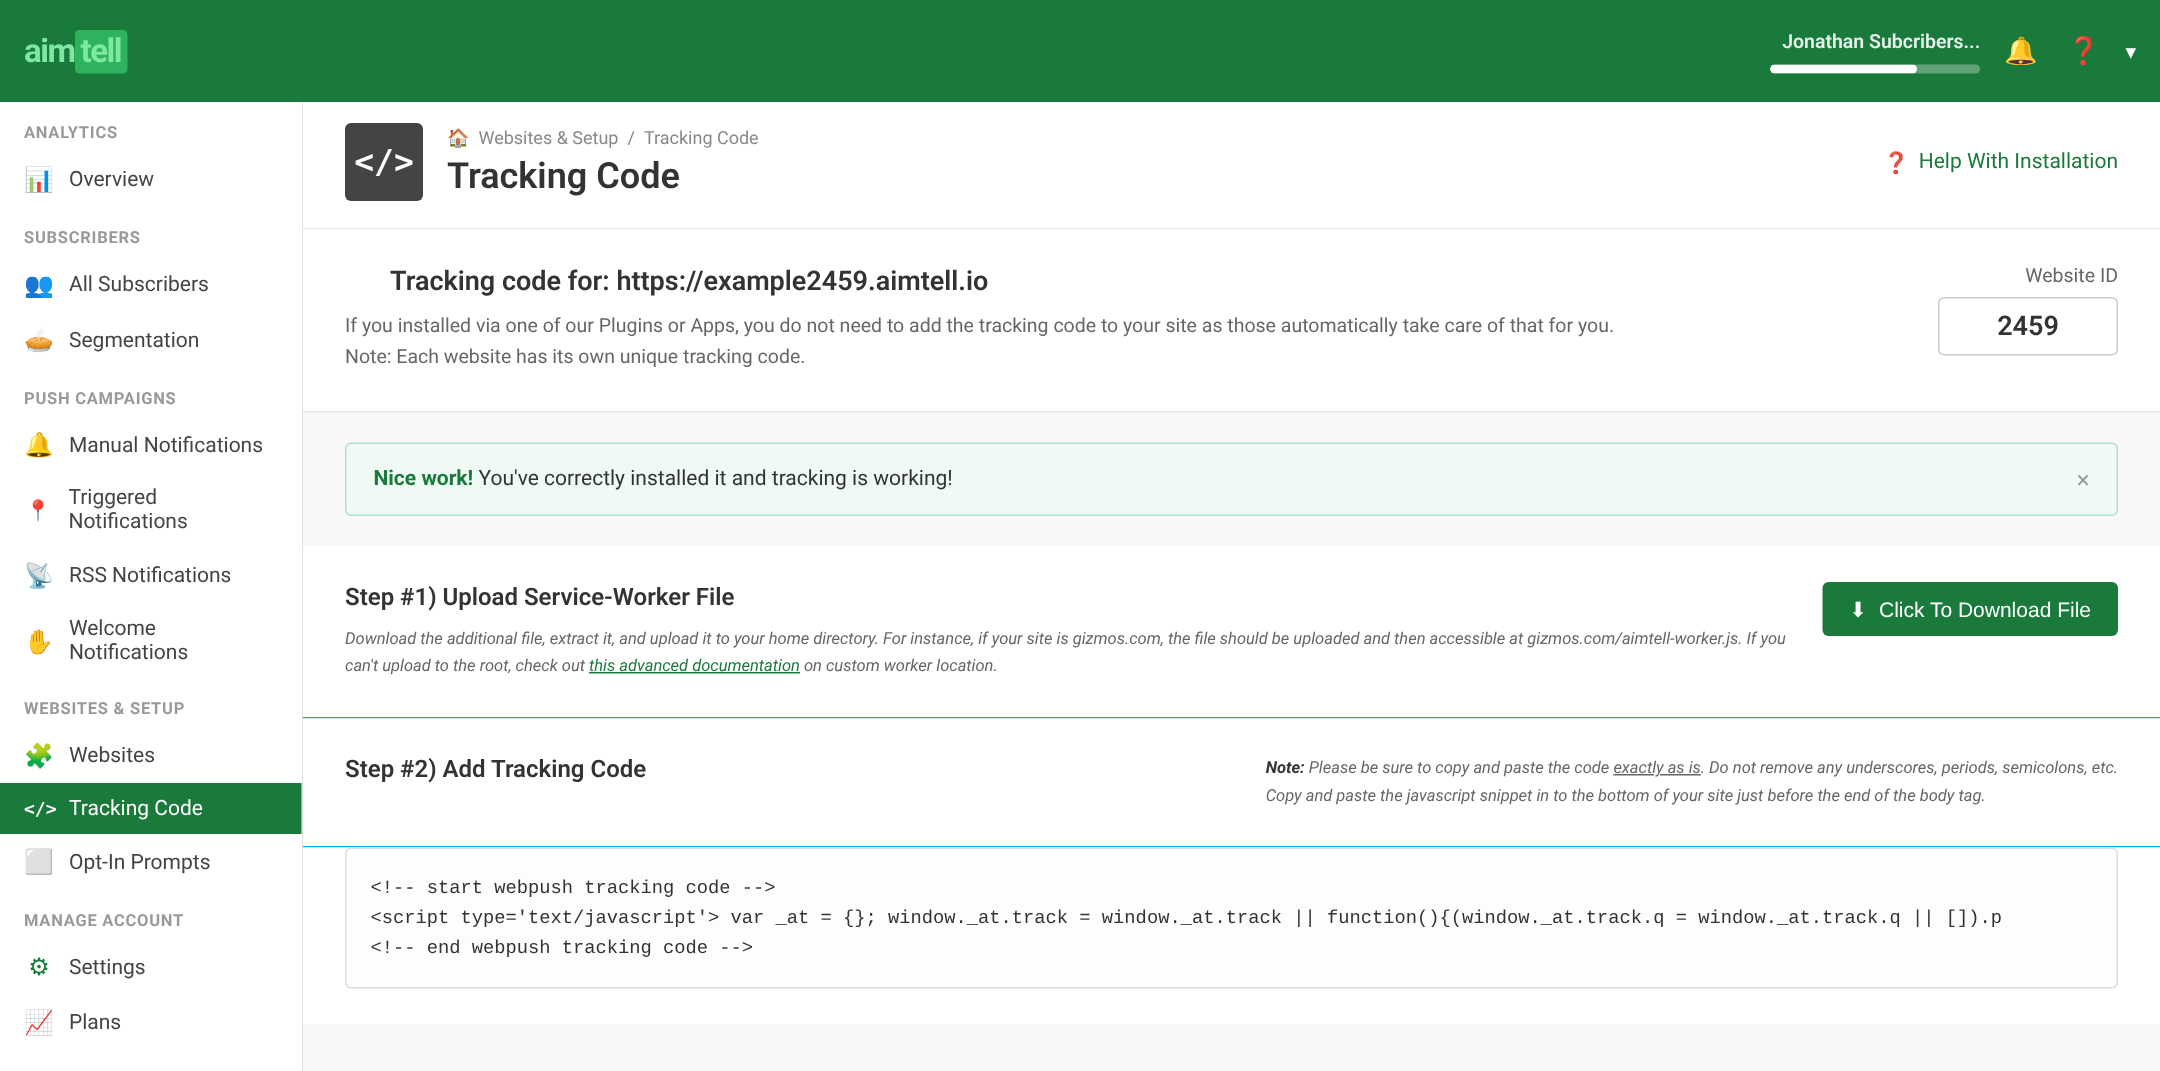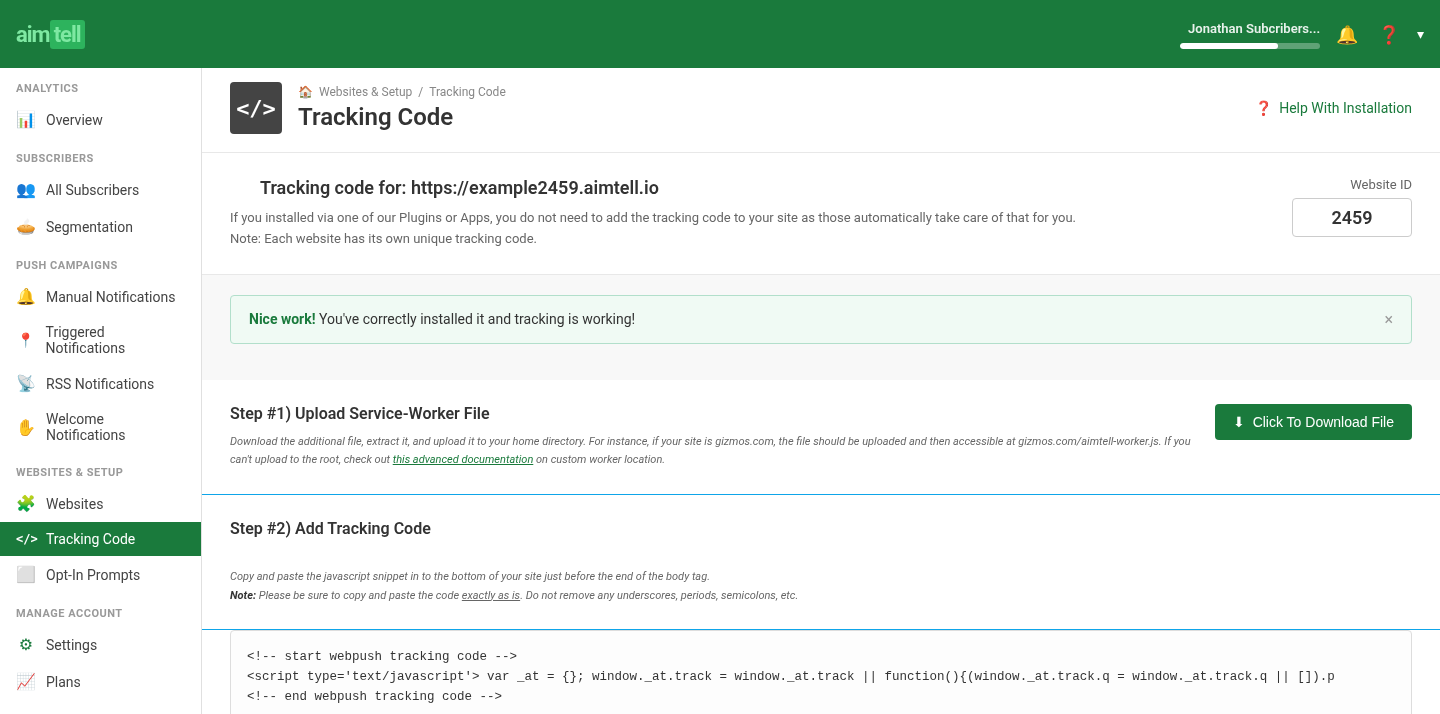--- a/index.html
+++ b/index.html
@@ -220,21 +220,21 @@
     .alert-success {
       background: #f0faf4;
       border: 1px solid #b2dfcb;
       border-radius: 4px;
       padding: 14px 18px;
       color: #333;
       font-size: 14px;
       display: flex;
       align-items: center;
       justify-content: space-between;
-      margin: 16px 28px;
+      margin: 0 28px;
       margin-top: 20px;
     }
     .alert-success .nice-work { color: #1a7a3c; font-weight: 700; }
     .alert-close { color: #999; cursor: pointer; font-size: 16px; }
 
     
     .step-section {
       padding: 24px 28px;
       border-bottom: 1px solid #0ea5e9;
       background: white;
@@ -454,27 +454,27 @@
             <a href="#">this advanced documentation</a>
             <span> on custom worker location.</span>
           </div>
         </div>
         <button class="download-btn">
           <span>⬇</span>
           <span>Click To Download File</span>
         </button>
       </div>
 
-      <div class="step-section" style="flex-direction:column;align-items:flex-start;">
+      <div class="step-section" style="flex-direction:row;align-items:flex-start;">
         <div class="step-title">Step #2) Add Tracking Code</div>
         <div class="step-desc">
-          <div>Copy and paste the javascript snippet in to the bottom of your site just before the end of the body tag.</div>
           <div>
             <strong>Note:</strong><span> Please be sure to copy and paste the code </span><u>exactly as is</u><span>. Do not remove any underscores, periods, semicolons, etc.</span>
           </div>
+          <div>Copy and paste the javascript snippet in to the bottom of your site just before the end of the body tag.</div>
         </div>
       </div>
       <div class="code-section">
         <div class="code-block">&lt;!-- start webpush tracking code --&gt;
 &lt;script type='text/javascript'&gt; var _at = {}; window._at.track = window._at.track || function(){(window._at.track.q = window._at.track.q || []).p
 &lt;!-- end webpush tracking code --&gt;</div>
       </div>
 
     </div>
 

